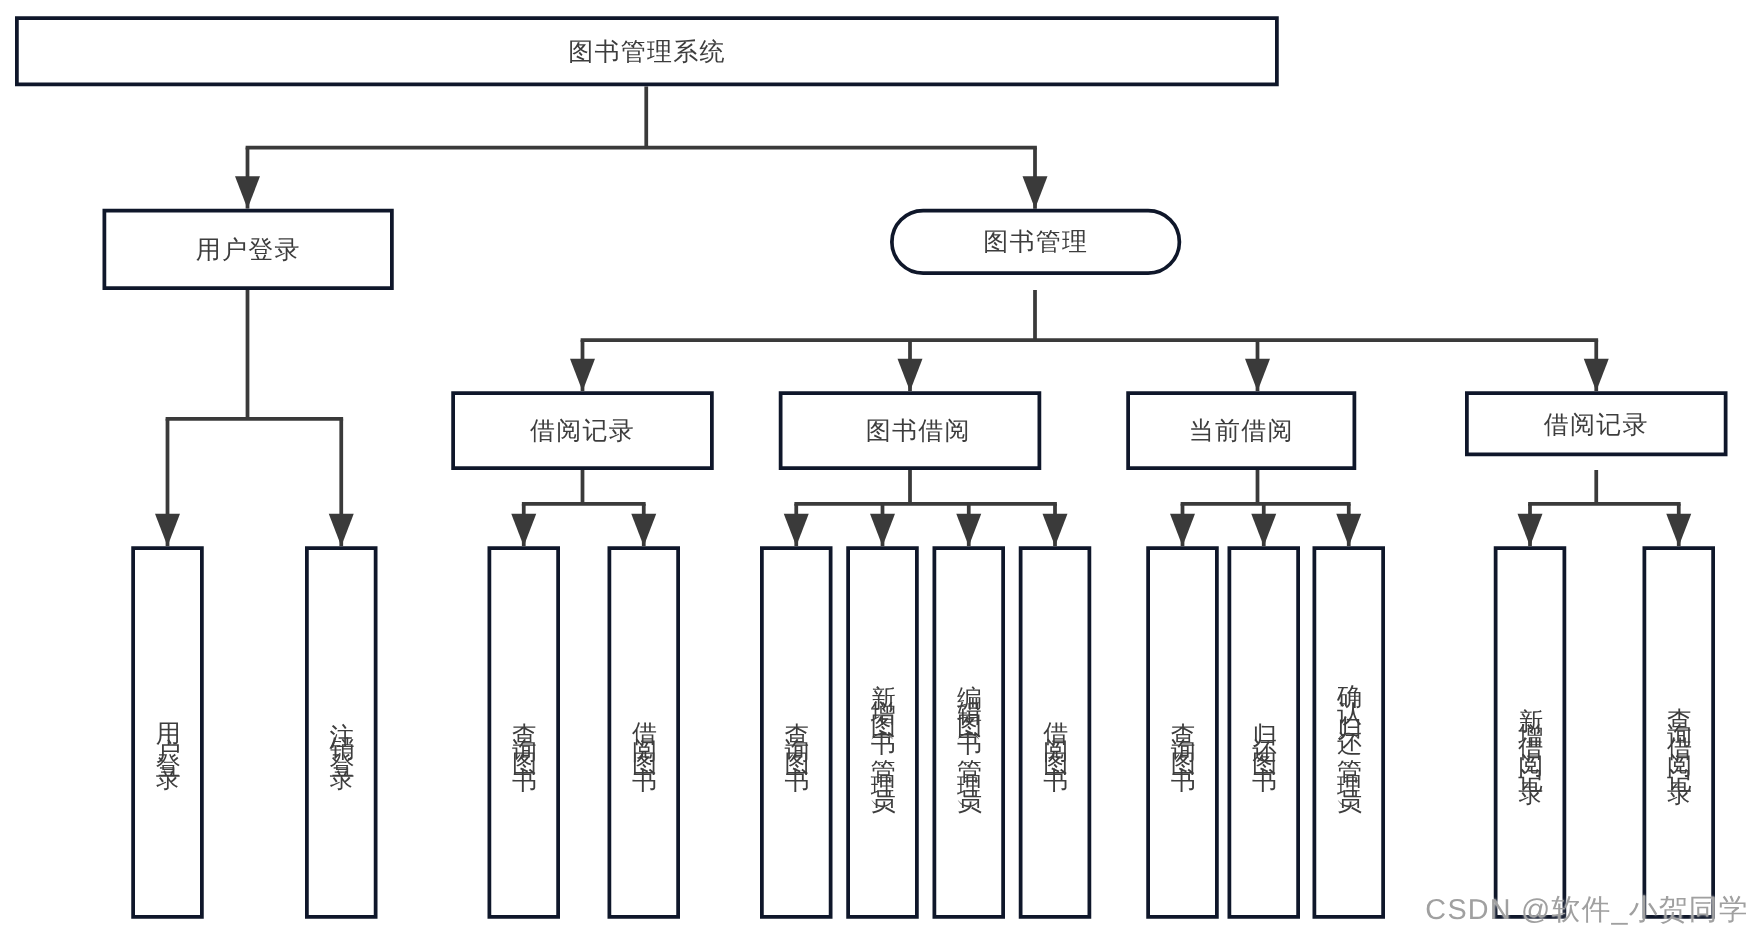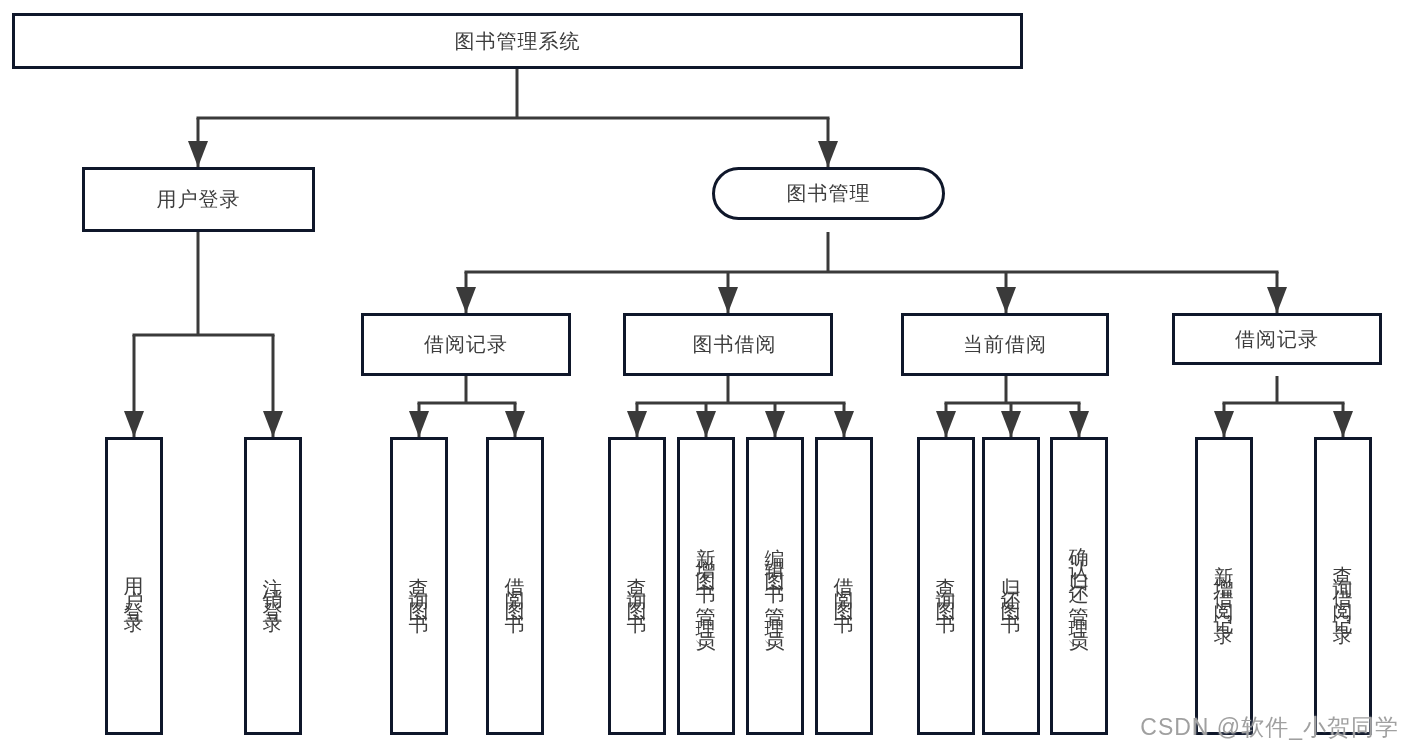--- a/index.html
+++ b/index.html
@@ -111,21 +111,21 @@
     </g>
   </svg>
 
   <div class="box hbox" style="left:12px; top:13px; width:1011px; height:56px;">图书管理系统</div>
 
   <div class="box hbox" style="left:82px; top:167px; width:233px; height:65px;">用户登录</div>
   <div class="box hbox" style="left:712px; top:167px; width:233px; height:53px;border-radius:30px;">图书管理</div>
 
   <div class="box hbox" style="left:361px; top:313px; width:210px; height:63px;">借阅记录</div>
   <div class="box hbox" style="left:623px; top:313px; width:210px; height:63px;padding-left:13px;">图书借阅</div>
-  <div class="box hbox" style="left:901px; top:313px; width:208px; height:63px;">当前借阅</div>
+  <div class="box hbox" style="left:901px; top:313px; width:184px; height:63px;">当前借阅</div>
   <div class="box hbox" style="left:1172px; top:313px; width:210px; height:52px;">借阅记录</div>
 
   <div class="box vbox" style="left:105px;">用户登录</div>
   <div class="box vbox" style="left:244px;">注销登录</div>
 
   <div class="box vbox" style="left:390px;">查询图书</div>
   <div class="box vbox" style="left:486px;">借阅图书</div>
 
   <div class="box vbox" style="left:608px;">查询图书</div>
   <div class="box vbox" style="left:677px;">新增图书（管理员）</div>

